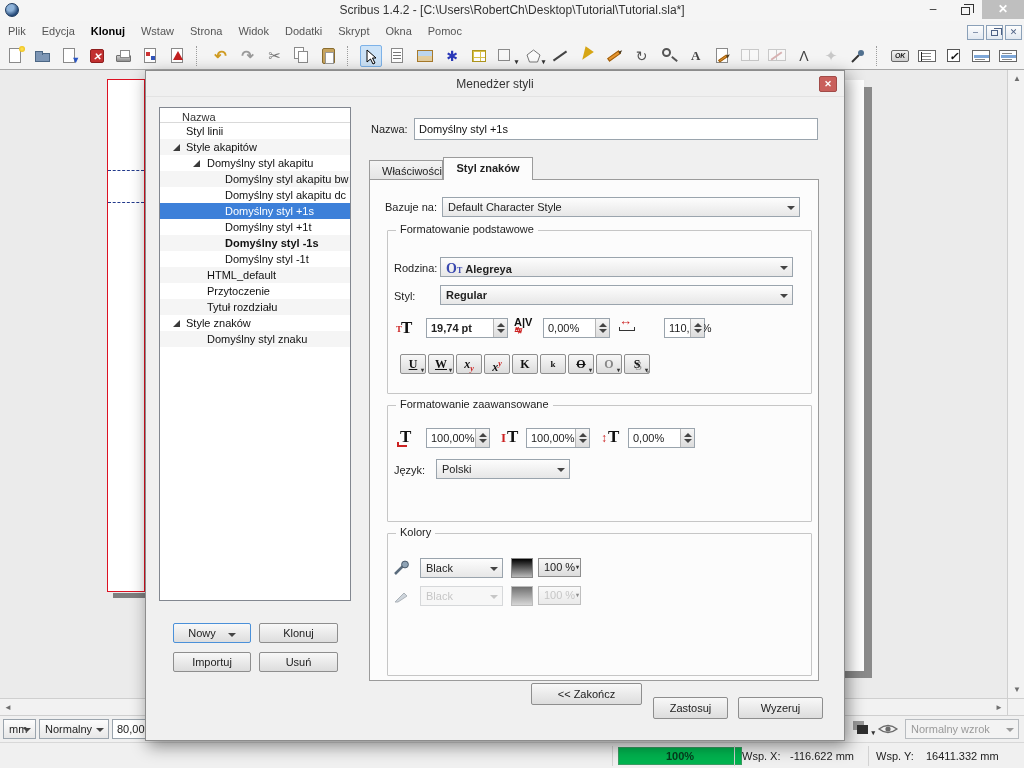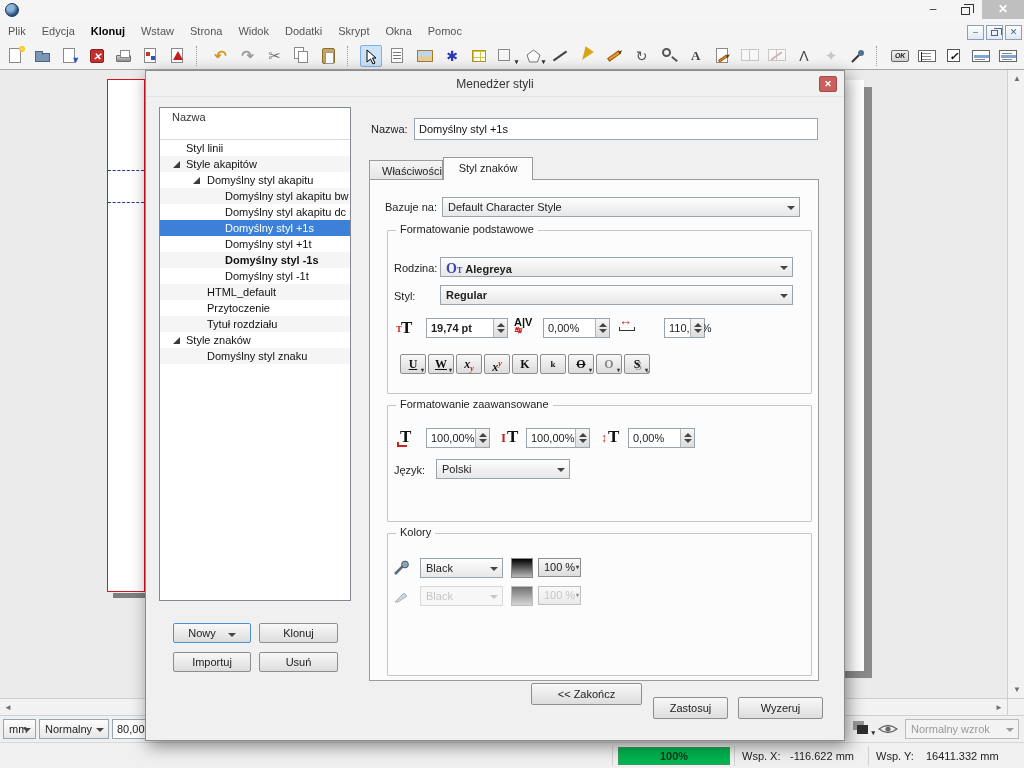--- a/index.html
+++ b/index.html
@@ -102,40 +102,40 @@
                    border-left:4px solid transparent; border-right:4px solid transparent; border-top:4px solid #444; }
   .combo.disabled { color:#9a9a9a; background:#f3f3f3; border-color:#b8bcc0; }
   .combo.disabled .carrow { border-top-color:#9a9a9a; }
   .spin { position:absolute; height:20px; border:1px solid #9aa4ad; background:#fff; }
   .spin .spin-v { position:absolute; left:4px; top:3px; }
   .spin .spin-btns { position:absolute; right:0; top:0; width:14px; height:100%;
                      border-left:1px solid #b5b5b5; background:linear-gradient(#f6f6f6,#dcdcdc); }
   .spin .up, .spin .dn { position:absolute; left:3px; width:0; height:0; border-left:4px solid transparent; border-right:4px solid transparent; }
   .spin .up { top:4px; border-bottom:4px solid #444; }
   .spin .dn { bottom:4px; border-top:4px solid #444; }
-  .progress { position:absolute; left:618px; top:4px; width:112px; height:18px; background:#00b44f;
+  .progress { position:absolute; left:618px; top:4px; width:124px; height:18px; background:#00b44f;
               border:1px solid #3a9c62; text-align:center; line-height:16px; color:#053; color:#063a1d; font-weight:bold; }
   .sb-lbl { position:absolute; top:7px; color:#222; }
   .sb-val { position:absolute; top:7px; color:#222; }
   .sb-sep { position:absolute; top:3px; width:1px; height:20px; background:#d2d2d2; }
   .layer-ind { position:absolute; left:853px; top:5px; width:18px; height:14px; }
   .layer-ind .back { position:absolute; left:0; top:0; width:11px; height:9px; background:#9a9a9a; }
   .layer-ind .front { position:absolute; left:4px; top:4px; width:11px; height:9px; background:#2e2e2e; }
   .layer-ind .la { position:absolute; right:-4px; bottom:-2px; font-size:7px; color:#333; }
 
   
   #dialog { position:absolute; left:145px; top:70px; width:700px; height:671px; background:#f0f0f0;
             border:1px solid #8c8c8c; box-shadow:3px 5px 16px rgba(0,0,0,.45); z-index:10; }
   #dlg-title { position:absolute; left:0; top:0; width:100%; height:26px; text-align:center;
                font-size:12px; color:#333; padding-top:6px; background:#f0f0f0; border-bottom:1px solid #e3e3e3; }
   #dlg-close { position:absolute; right:7px; top:5px; width:18px; height:16px; background:#c9605c; border:1px solid #a14b48;
                border-radius:2px; color:#fff; font-size:9px; font-weight:bold; text-align:center; line-height:15px; }
 
   #tree { position:absolute; left:13px; top:36px; width:192px; height:494px; background:#fff; border:1px solid #828790; overflow:hidden; }
-  #tree-header { height:32px; border-bottom:1px solid #d9d9d9; padding:3px 0 0 12px; color:#333; background:#fff; }
+  #tree-header { height:15px; border-bottom:1px solid #d9d9d9; padding:3px 0 0 22px; color:#333; background:#fff; }
   .trow { position:relative; height:16px; line-height:16px; padding-left:26px; white-space:nowrap; color:#111; }
   .trow:nth-child(odd) { background:#f5f5f5; }
   .trow.lv2 { padding-left:47px; }
   .trow.lv3 { padding-left:65px; }
   .trow.sel { background:#3d80d9 !important; color:#fff; }
   .trow.bold { font-weight:bold; }
   .texp { position:absolute; width:0; height:0; border-bottom:7px solid #3b3b3b; border-left:7px solid transparent; top:5px; }
   .lv1 .texp { left:13px; } .lv2 .texp { left:33px; }
 
   .btn { position:absolute; height:20px; border:1px solid #8e8e8e; border-radius:2px;
@@ -143,21 +143,21 @@
   .btn.focus { border-color:#4a90d9; }
   .btn .b-arrow { display:inline-block; width:0; height:0; border-left:4px solid transparent; border-right:4px solid transparent;
                   border-top:4px solid #444; margin-left:12px; position:relative; top:0px;}
 
   #name-label { position:absolute; left:225px; top:52px; }
   #name-input { position:absolute; left:268px; top:47px; width:404px; height:22px; border:1px solid #9aa4ad;
                 background:#fff; font-family:"Liberation Sans",sans-serif; font-size:11px; padding:0 4px; color:#111; }
 
   .tab { position:absolute; height:20px; padding:4px 12px 0 12px; background:linear-gradient(#f4f4f4,#e4e4e4);
          border:1px solid #9b9b9b; border-bottom:none; text-align:center; }
-  .tab.active { background:#fcfcfc; height:23px; z-index:3; border-bottom:none; }
+  .tab.active { background:#fcfcfc; height:23px; z-index:3; border-bottom:none;font-weight:bold; }
   #tabpanel { position:absolute; left:223px; top:108px; width:450px; height:502px; background:#fcfcfc; border:1px solid #9b9b9b; }
 
   .grp { position:absolute; border:1px solid #c6c6c6; border-radius:1px; }
   .grp-title { position:absolute; left:8px; top:-8px; background:#fcfcfc; padding:0 4px; color:#222; }
   .flabel { position:absolute; color:#222; }
 
   .dlg-icon { position:absolute; color:#111; }
   .oti { color:#3a49b0; font-family:"Liberation Serif",serif; font-size:14px; font-weight:bold; }
   .oti small { font-size:8px; }
   .bigT { font-family:"Liberation Serif",serif; font-size:17px; font-weight:bold; line-height:17px; }
@@ -186,20 +186,21 @@
   .rowdis { opacity:.55; }
   .rowdis .shadebtn, .rowdis .combo { color:#9a9a9a; }
 </style>
 </head>
 <body>
 
 <div id="screen">
 
   <div id="titlebar">
     <span id="app-logo"></span>
+    <div class="title">Scribus 1.4.2 - [C:\Users\RobertCh\Desktop\Tutorial\Tutorial.sla*]</div>
     <div class="wbtn" id="btn-min">–</div>
     <div class="wbtn" id="btn-restore"><span class="restore-glyph"></span></div>
     <div class="wbtn" id="btn-close">✕</div>
   </div>
 
   <div id="menubar">
     <span class="menu-item">Plik</span>
     <span class="menu-item">Edycja</span>
     <span class="menu-item bold">Klonuj</span>
     <span class="menu-item">Wstaw</span>

